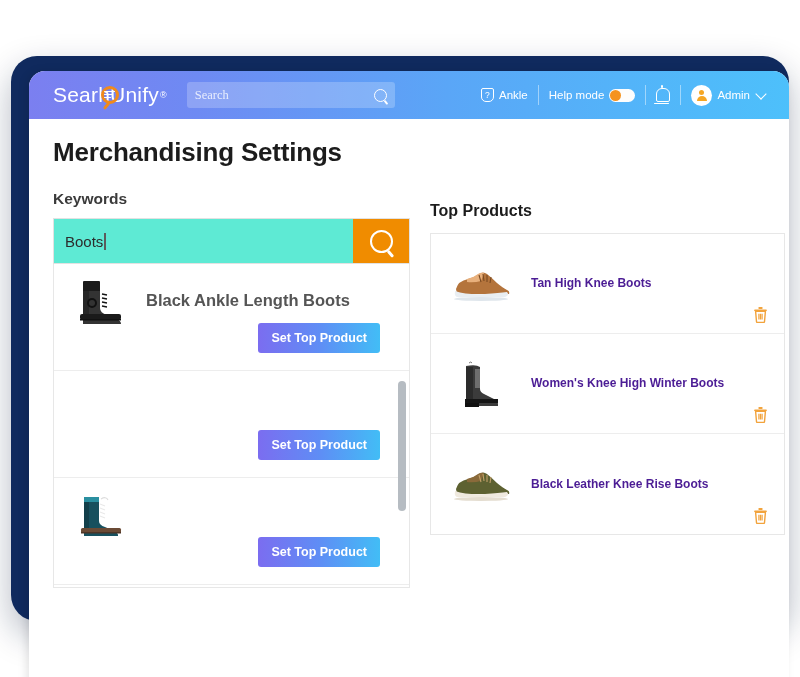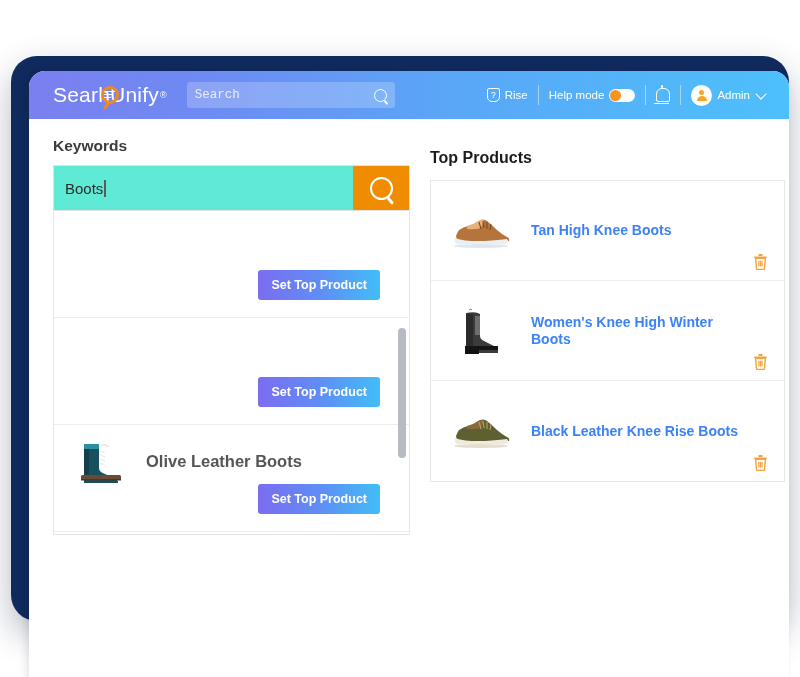--- a/index.html
+++ b/index.html
@@ -112,21 +112,21 @@
     display: flex;
     align-items: center;
     padding: 0 8px;
     box-sizing: border-box;
     margin-left: 4px;
   }
   .appsearch-input {
     flex: 1;
     font-size: 12.5px;
     color: rgba(255,255,255,0.80);
-    font-family: Liberation Mono, monospace;
+    font-family: Liberation Serif, serif;
   }
   .mag {
     width: 11px;
     height: 11px;
     border: 1.6px solid #ffffff;
     border-radius: 50%;
     position: relative;
     flex: none;
   }
   .mag::after {
@@ -423,23 +423,23 @@
     height: 100px;
     border-bottom: 1px solid #ededed;
     box-sizing: border-box;
     display: flex;
     align-items: center;
     padding: 0 16px;
     gap: 18px;
   }
   .tp-row:last-child { border-bottom: none; }
   .tp-name {
-    font-size: 14px;
+    font-size: 12px;
     font-weight: bold;
-    color: #3b82f6;
+    color: #4c1d95;
     line-height: 1.2;
     max-width: 215px;
   }
   .trash {
     position: absolute;
     right: 16px;
     bottom: 10px;
     width: 15px;
     height: 17px;
   }
@@ -468,21 +468,21 @@
 
       <div class="appsearch">
         <div class="appsearch-input">Search</div>
         <span class="mag"></span>
       </div>
 
       <div class="appbar-right">
 
         <div class="ab-item">
           <span class="help-icon">?</span>
-          <span>Rise</span>
+          <span>Ankle</span>
         </div>
 
         <div class="divider"></div>
 
         <div class="ab-item">
           <span>Help mode</span>
           <span class="toggle">
               <span class="knob"></span>
             </span>
         </div>
@@ -501,60 +501,74 @@
             </span>
           <span>Admin</span>
           <span class="chev"></span>
         </div>
 
       </div>
     </div>
 
     <div class="body-area">
 
+      <div class="page-title">Merchandising Settings</div>
 
       <div class="columns">
 
         <div class="col-left">
           <div class="section-label">Keywords</div>
 
           <div class="kw-search">
             <div class="kw-input">
               <span>Boots</span>
                 <span class="caret"></span>
             </div>
             <div class="kw-btn">
               <span class="mag-lg"></span>
             </div>
           </div>
 
           <div class="kw-list">
 
             <div class="kw-row">
+              <div class="kw-row-top">
+                <div class="thumb">
+                  <svg class="boot-svg" width="60" height="46" viewBox="0 0 60 46">
+                    <rect x="14" y="3" width="17" height="11" rx="1" fill="#1b1b1b"></rect>
+                    <path d="M14 13 h17 v17 q0 5 7 7 l10 4 q4 2 4 5 v2 H14 Z" fill="#333333"></path>
+                    <path d="M14 13 h6 v24 h-6 Z" fill="#262626"></path>
+                    <circle cx="23" cy="25" r="4" fill="none" stroke="#111" stroke-width="2"></circle>
+                    <path d="M33 16 l5 1 M33 20 l5 1 M33 24 l5 1 M33 28 l5 1" stroke="#151515" stroke-width="1.3"></path>
+                    <rect x="11" y="36" width="41" height="6" rx="2" fill="#1a1a1a"></rect>
+                    <path d="M11 41 h41 v1.5 h-41 Z" fill="#111"></path>
+                  </svg>
+                </div>
+                <div class="kw-name">Black Ankle Length Boots</div>
+              </div>
               <button class="set-btn">Set Top Product</button>
             </div>
 
             <div class="kw-row">
               <button class="set-btn">Set Top Product</button>
             </div>
 
             <div class="kw-row">
               <div class="kw-row-top">
                 <div class="thumb">
                   <svg class="boot-svg" width="60" height="46" viewBox="0 0 60 46">
                     <rect x="15" y="5" width="15" height="6" fill="#2a8fa0"></rect>
                     <path d="M15 10 h15 v19 q0 4 6 6 l9 4 q4 2 4 4 v1 H15 Z" fill="#17505e"></path>
                     <path d="M15 10 h5 v29 h-5 Z" fill="#123f4a"></path>
                     <path d="M31 12 l5 2 M31 16 l5 2 M31 20 l5 2 M31 24 l5 2" stroke="#e9e9e9" stroke-width="1.2"></path>
                     <path d="M32 7 q5 -3 7 1" stroke="#dddddd" stroke-width="1.2" fill="none"></path>
                     <rect x="12" y="36" width="40" height="5" rx="1.5" fill="#6a4a35"></rect>
                     <path d="M12 40 h40 v1.6 h-40 Z" fill="#4e3526"></path>
                   </svg>
                 </div>
-                <div class="kw-name">Olive Leather Boots</div>
               </div>
               <button class="set-btn">Set Top Product</button>
             </div>
 
             <div class="scroll-track">
               <div class="scroll-thumb"></div>
             </div>
           </div>
         </div>
 

